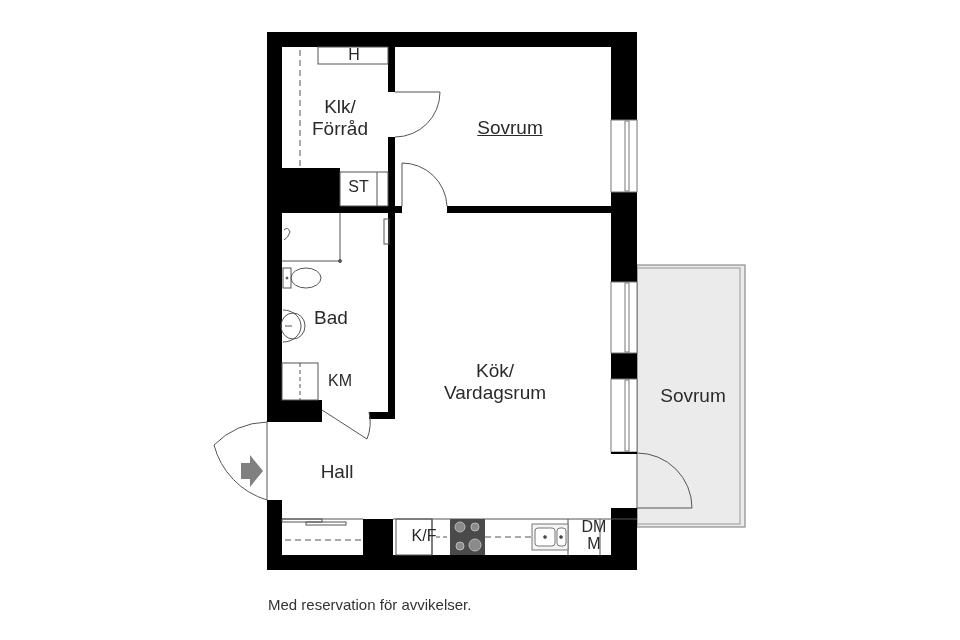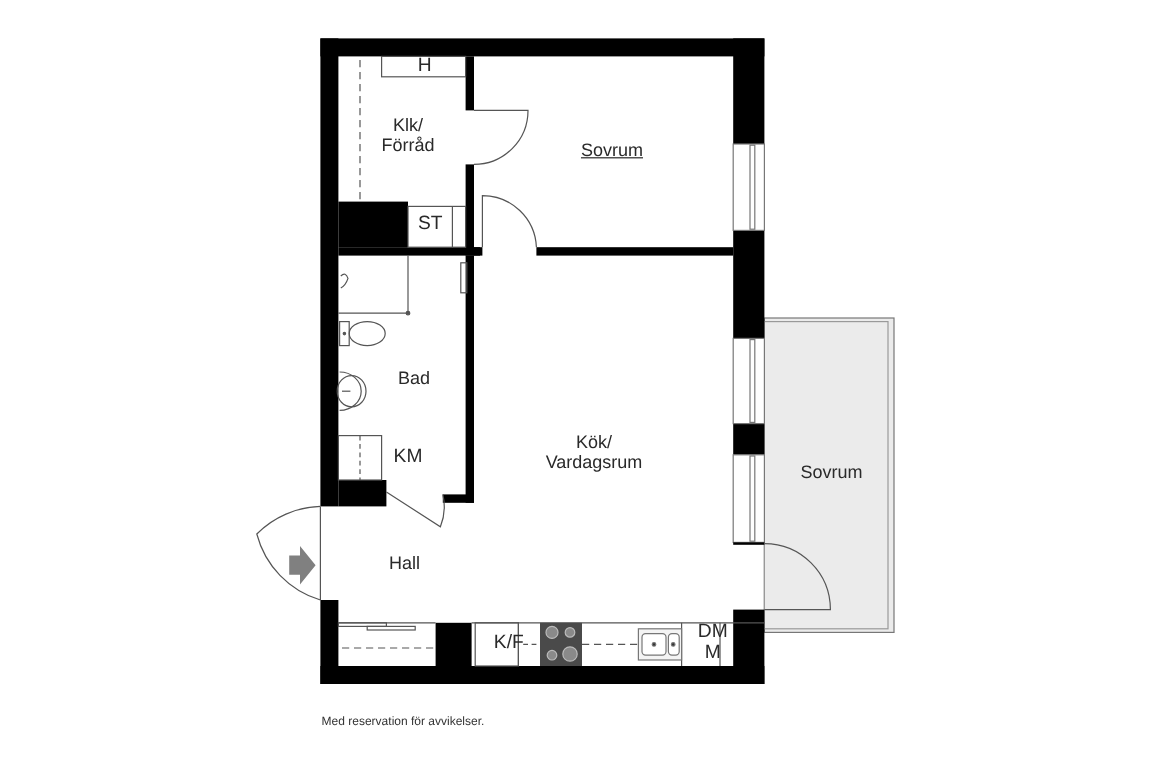--- a/index.html
+++ b/index.html
@@ -1,23 +1,23 @@
 <!DOCTYPE html>
 <html><head>
 <meta charset="utf-8">
 <style>
   html, body { margin: 0; padding: 0; background: #ffffff; }
   body { width: 960px; height: 640px; position: relative; overflow: hidden;
          font-family: "Liberation Sans", "DejaVu Sans", sans-serif; }
   #plan { position: absolute; left: 0; top: 0; width: 960px; height: 640px; }
   .label { position: absolute; color: #2a2a2a; text-align: center; line-height: 1.15;
            font-family: "Liberation Sans", "DejaVu Sans", sans-serif; white-space: nowrap; }
-  .room { font-size: 15px; }
+  .room { font-size: 19px; }
   .fix  { font-size: 16px; }
-  .disclaimer { position: absolute; left: 268px; top: 596px; font-size: 10px; color: #333; }
+  .disclaimer { position: absolute; left: 268px; top: 596px; font-size: 15px; color: #333; }
 </style>
 </head>
 <body>
 
 <svg id="plan" viewBox="0 0 960 640" xmlns="http://www.w3.org/2000/svg">
 
   <g>
     <rect x="637" y="265" width="108" height="262" fill="#ebebeb" stroke="#777" stroke-width="1"></rect>
     <rect x="637" y="268" width="103" height="256" fill="none" stroke="#999" stroke-width="1"></rect>
   </g>
@@ -150,21 +150,21 @@
   </g>
 </svg>
 
 <div class="label room" style="left:305px; top:96px; width:70px;">
   <div>Klk/</div>
   <div>Förråd</div>
 </div>
 <div class="label room" style="left:460px; top:117px; width:100px;text-decoration:underline;">
   <span>Sovrum</span>
 </div>
-<div class="label room" style="left:320px; top:307px; width:50px;">
+<div class="label room" style="left:306px; top:307px; width:50px;">
   <span>Bad</span>
 </div>
 <div class="label room" style="left:440px; top:360px; width:110px;">
   <div>Kök/</div>
   <div>Vardagsrum</div>
 </div>
 <div class="label room" style="left:312px; top:461px; width:50px;">
   <span>Hall</span>
 </div>
 <div class="label room" style="left:648px; top:385px; width:90px;">

